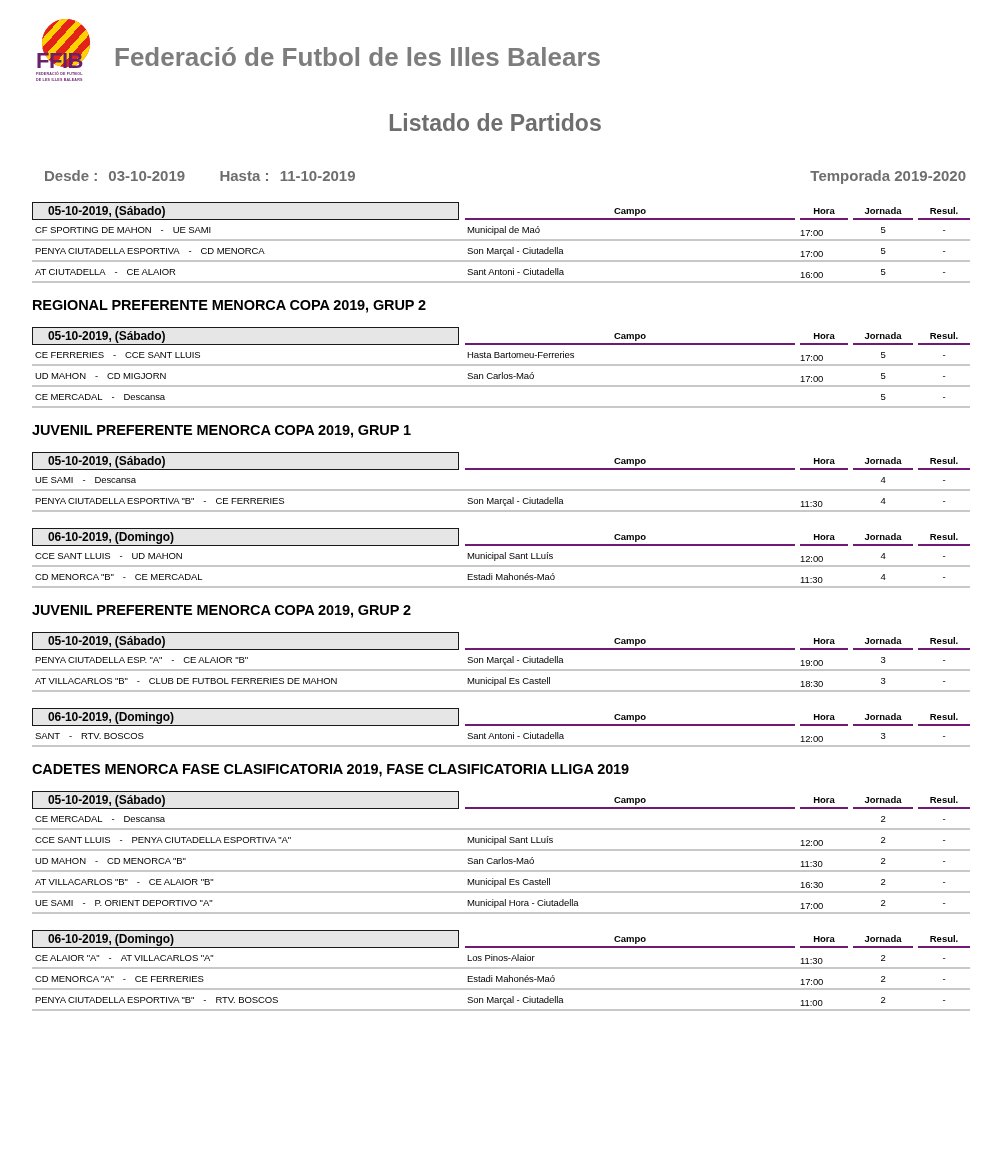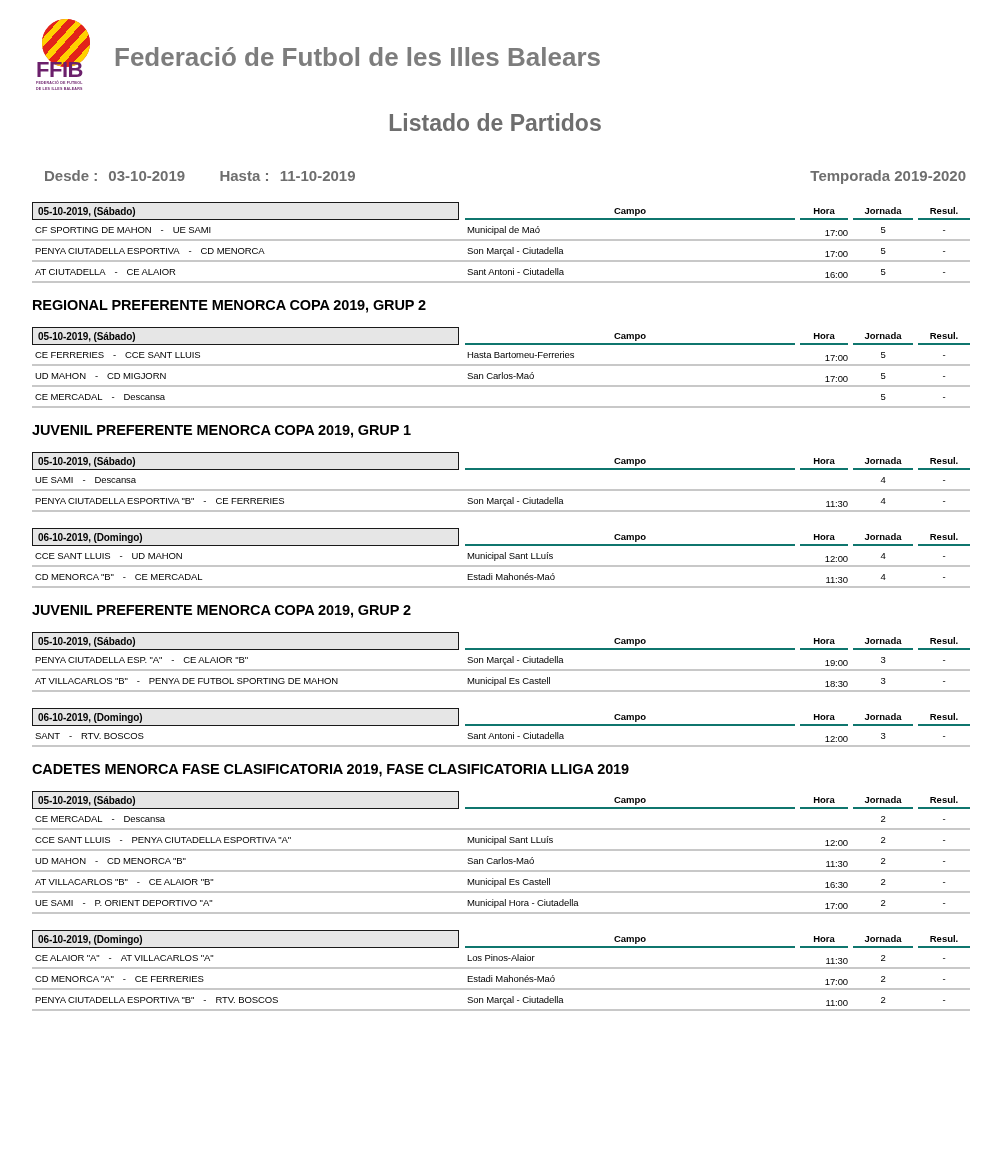--- a/index.html
+++ b/index.html
@@ -42,21 +42,21 @@
     left: -26px; top: -26px;
     width: 100px; height: 100px;
     background: repeating-linear-gradient(
       -48deg,
       #e2231a 0px, #e2231a 7px,
       #ffd100 7px, #ffd100 13px
     );
   }
   .logo-text {
     position: absolute;
-    left: 0; top: 41px;
+    left: 0; top: 32px;
     width: 62px;
     text-align: left;
   }
   .logo-ffib {
     font-family: "Liberation Sans", sans-serif;
     font-weight: bold;
     font-size: 22px;
     letter-spacing: -0.5px;
     color: #6b1f6b;
     line-height: 20px;
@@ -118,40 +118,40 @@
   .day-header {
     display: flex;
     align-items: flex-end;
     height: 20px;
   }
   .day-chip {
     width: 436px;
     height: 18px;
     border: 1.5px solid #1a1a1a;
     background: #e6e6e6;
-    font-size: 10px;
+    font-size: 12px;
     font-weight: bold;
     color: #000;
     display: flex;
     align-items: center;
-    padding-left: 5px;
+    padding-left: 15px;
     letter-spacing: -0.1px;
     margin-top: 38px;
   }
   .col-heads {
     display: flex;
     flex: 1;
     margin-left: 6px;
     align-items: flex-end;
   }
   .chead {
     font-size: 9.5px;
     font-weight: bold;
     text-align: center;
-    border-bottom: 2px solid #0f766e;
+    border-bottom: 2px solid #701a75;
     padding-bottom: 2px;
     color: #000;
   }
   .chead.campo   { width: 330px; }
   .chead.hora    { width: 48px; margin-left: 5px; }
   .chead.jornada { width: 60px; margin-left: 5px; }
   .chead.resul   { width: 52px; margin-left: 5px; }
 
   .match-row {
     display: flex;
@@ -173,21 +173,21 @@
   .mr-teams .local { }
   .mr-teams .sep { padding: 0 9px; }
   .mr-teams .visit { }
   .mr-rest {
     display: flex;
     flex: 1;
     margin-left: 6px;
     align-items: center;
   }
   .mr-campo   { width: 330px; padding-left: 2px; white-space: nowrap; }
-  .mr-hora    { width: 48px; margin-left: 5px; text-align: right; margin-top: 6px; }
+  .mr-hora    { width: 48px; margin-left: 5px; text-align: left; margin-top: 6px; }
   .mr-jornada { width: 60px; margin-left: 5px; text-align: center; }
   .mr-resul   { width: 52px; margin-left: 5px; text-align: center; }
 </style>
 </head>
 <body>
 
 <div class="masthead">
   <div class="logo">
     <div class="logo-disc">
       <div class="stripes"></div>
@@ -419,21 +419,21 @@
             <div class="mr-campo">Son Marçal - Ciutadella</div>
             <div class="mr-hora">19:00</div>
             <div class="mr-jornada">3</div>
             <div class="mr-resul">-</div>
           </div>
         </div>
         <div class="match-row">
           <div class="mr-teams">
             <span class="local">AT VILLACARLOS "B"</span>
             <span class="sep">-</span>
-            <span class="visit">PENYA DE FUTBOL SPORTING DE MAHON</span>
+            <span class="visit">CLUB DE FUTBOL FERRERIES DE MAHON</span>
           </div>
           <div class="mr-rest">
             <div class="mr-campo">Municipal Es Castell</div>
             <div class="mr-hora">18:30</div>
             <div class="mr-jornada">3</div>
             <div class="mr-resul">-</div>
           </div>
         </div>
       </div>
       <div class="dayblock">

